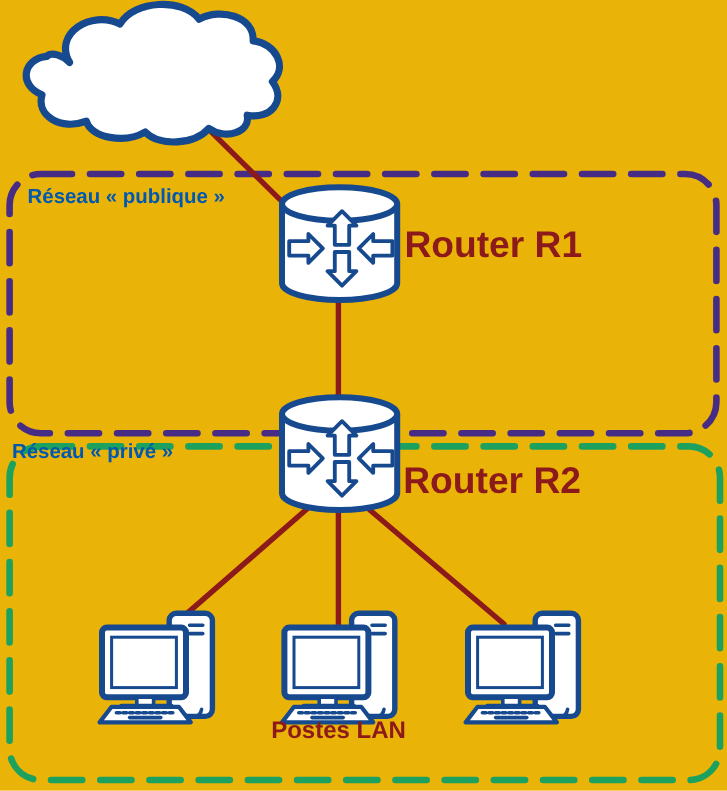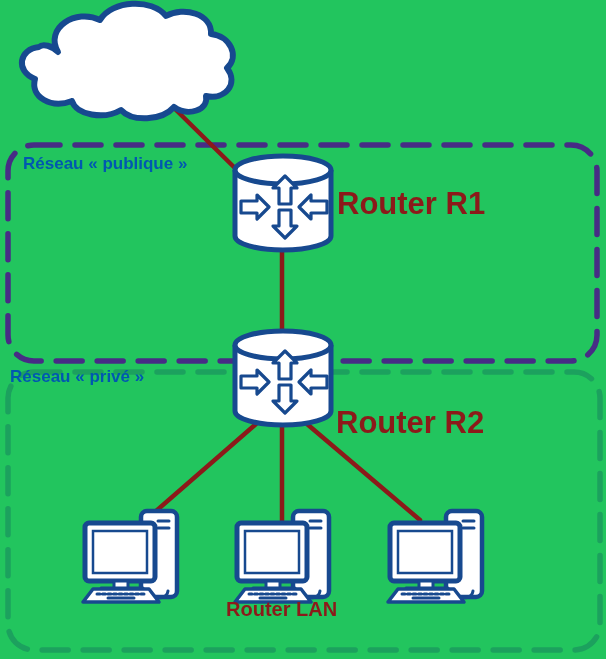--- a/index.html
+++ b/index.html
@@ -6,21 +6,21 @@
     --device-outline:#17498F;
     --label-blue:#0058B0;
     --link-maroon:#8C1A1A;
     --public-boundary-purple:#472C85;
     --private-boundary-green:#1CA15E;
   }
   html,body{margin:0;padding:0;background:#ffffff;}
   #stage{
     position:relative;
     width:606px;height:659px;
-    background:#22c55e;
+    background:#eab308;
     font-family:"Liberation Sans", sans-serif;
     overflow:hidden;
   }
   #stage svg{position:absolute;left:0;top:0;}
   .lbl{
     position:absolute;
     font-weight:bold;
     white-space:nowrap;
     line-height:1.1;
     user-select:none;
@@ -113,16 +113,16 @@
       <use href="#workstation-shape"></use>
     </g>
   </svg>
 
   <div class="lbl lbl-zone" style="left:23px;top:155px;">Réseau « publique »</div>
 
   <div class="lbl lbl-zone" style="left:10px;top:368px;">Réseau « privé »</div>
 
   <div class="lbl lbl-router" style="left:337px;top:187px;">Router R1</div>
 
-  <div class="lbl lbl-router" style="left:336px;top:384px;margin-top:22px;">Router R2</div>
+  <div class="lbl lbl-router" style="left:336px;top:384px;">Router R2</div>
 
-  <div class="lbl lbl-lan" style="left:226px;top:598px;">Router LAN</div>
+  <div class="lbl lbl-lan" style="left:226px;top:598px;">Postes LAN</div>
 </div>
 
 </body></html>

